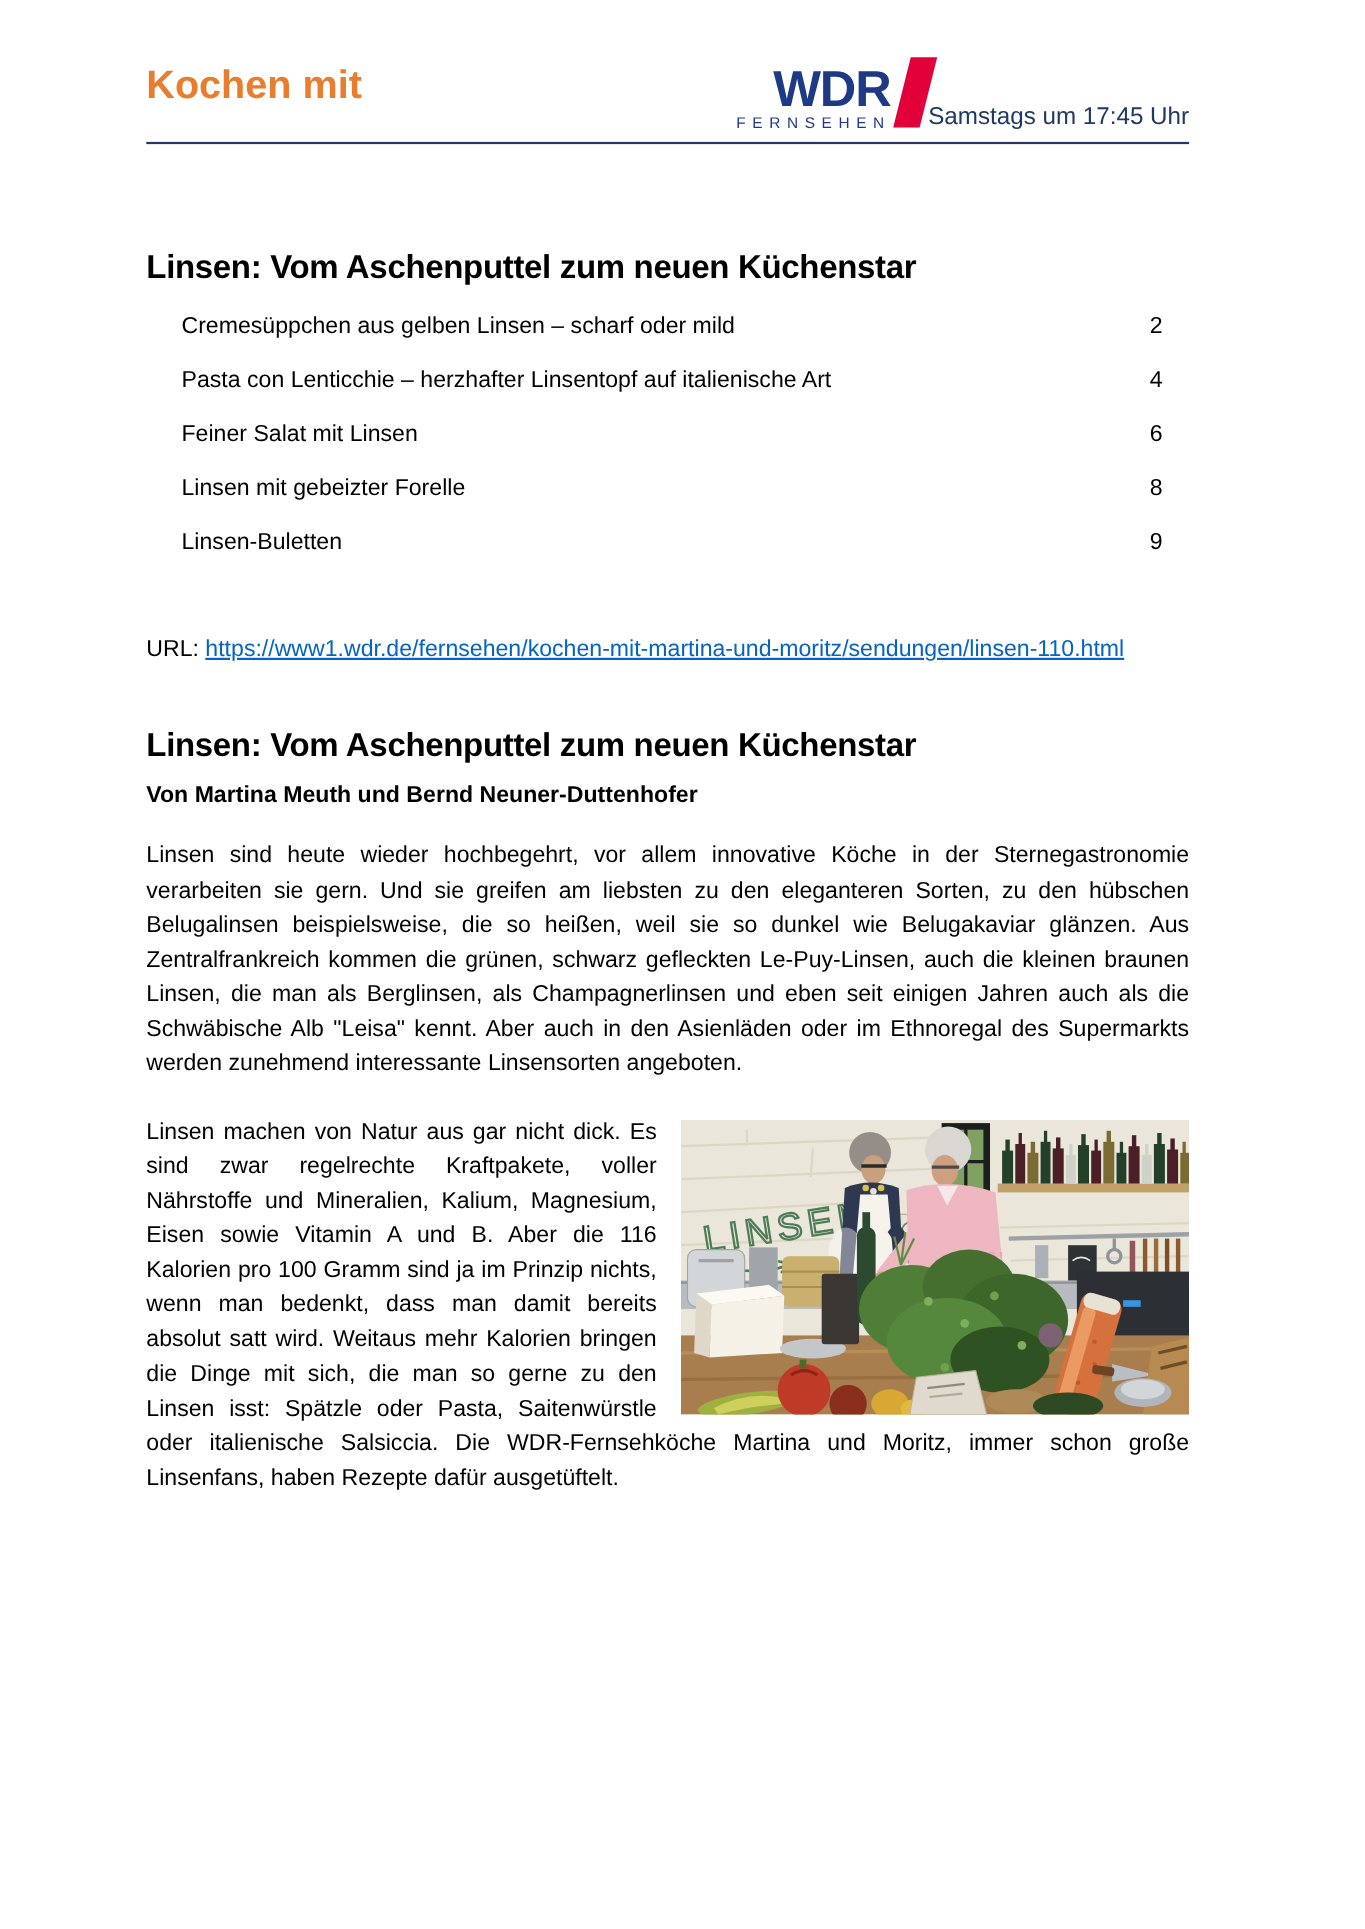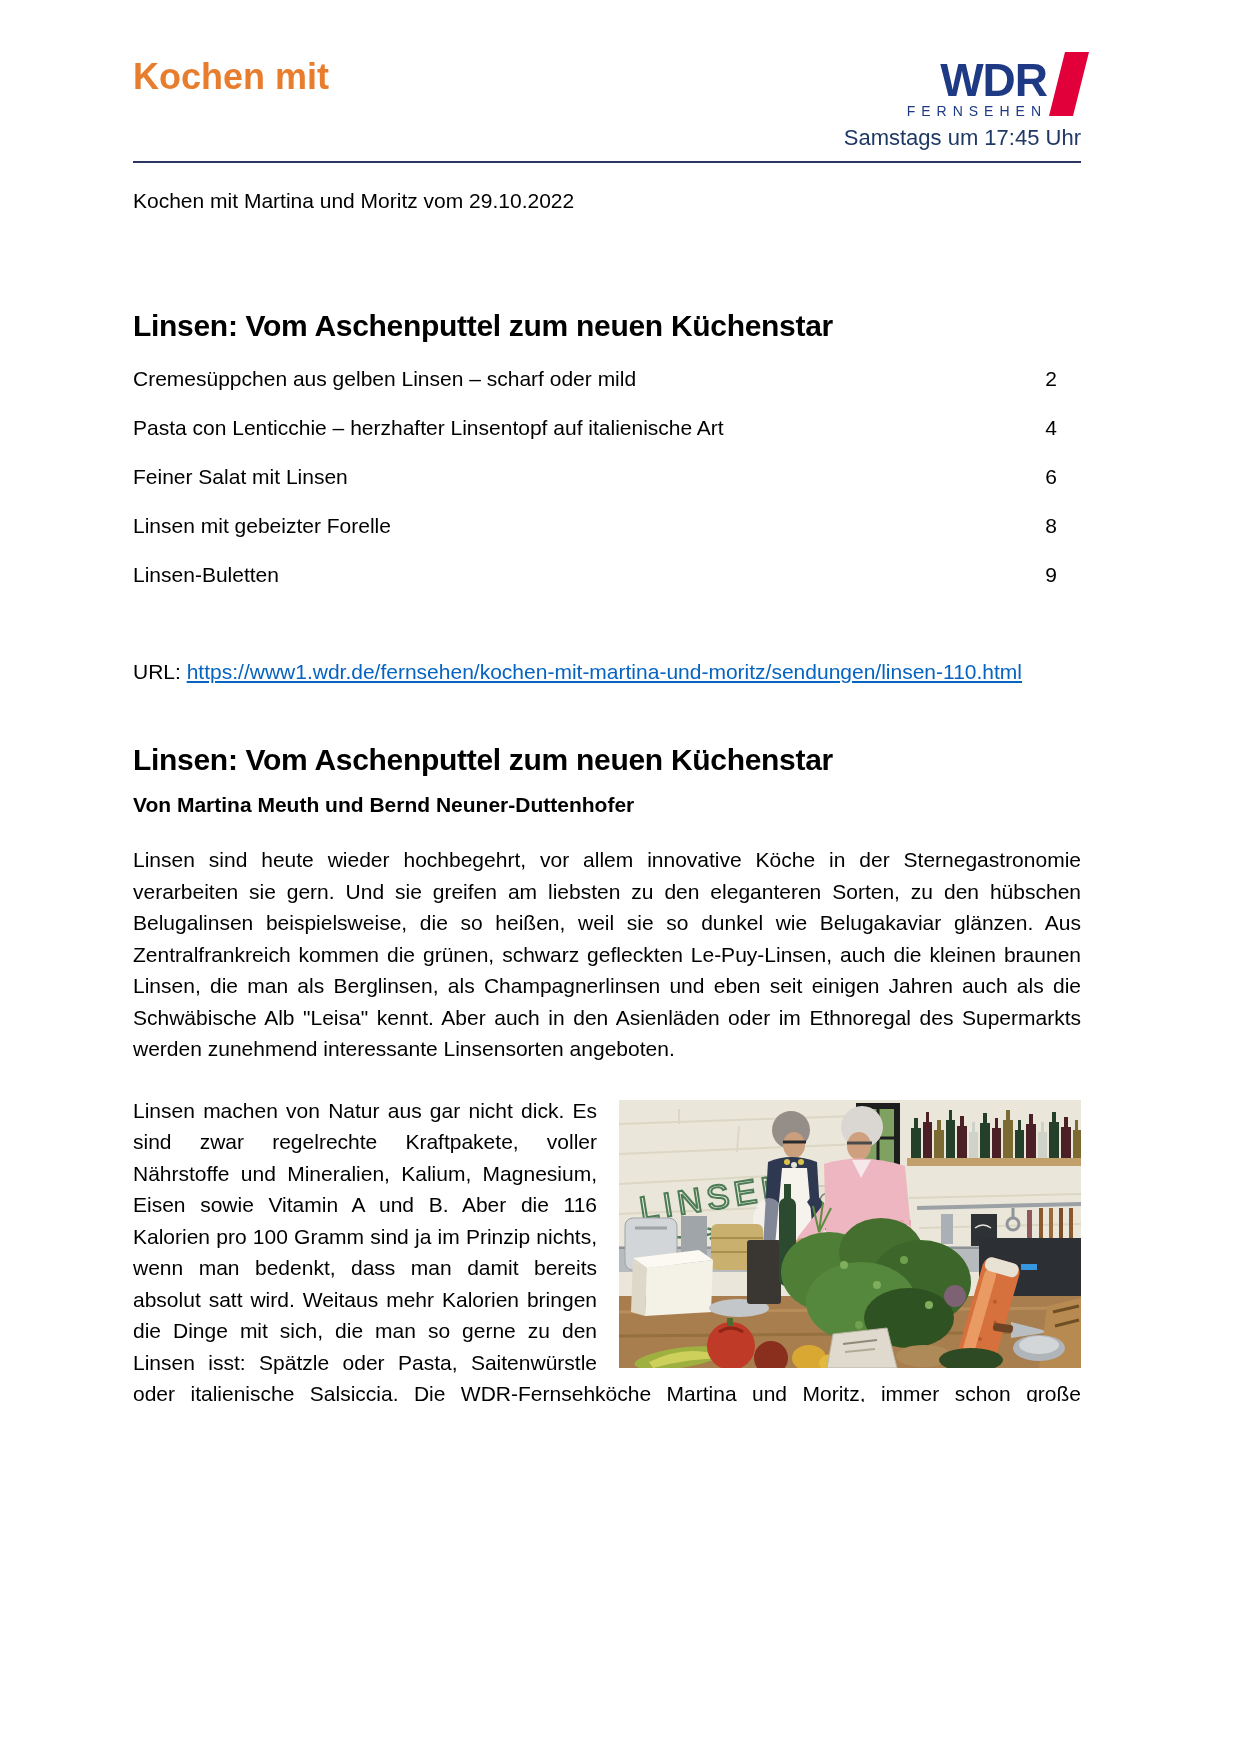--- a/index.html
+++ b/index.html
@@ -5,35 +5,35 @@
   html,body { margin:0; padding:0; background:#ffffff; }
   .page {
     position:relative; width:1241px; height:1402px; background:#fff;
     font-family:"Liberation Sans", sans-serif; color:#000;
     box-sizing:border-box; padding:56px 160px 0 133px; overflow:hidden;
   }
   
   .header { display:flex; justify-content:space-between; align-items:flex-start;
             border-bottom:2px solid #2a3560; padding-bottom:10px; }
   .show-title { color:#E87D2E; font-weight:bold; font-size:36px; line-height:41px; letter-spacing:0; }
-  .logo-block { display:flex; flex-direction:column; align-items:flex-end; padding-top:4px;text-align:center; }
+  .logo-block { display:flex; flex-direction:row; align-items:flex-end; padding-top:4px;text-align:center; }
   .logo-row { display:flex; align-items:flex-start; }
   .logo-text { display:flex; flex-direction:column; align-items:flex-end; }
   .wdr { color:#1E3A85; font-weight:bold; font-size:46px; line-height:40px; letter-spacing:-1px; }
   .fernsehen { color:#1E3A85; font-size:14px; letter-spacing:6px; margin-top:3px; }
   .red-slab { width:24px; height:64px; background:#E2003B; transform:skewX(-14deg);
               margin-left:10px; margin-top:-8px; }
   .schedule { color:#1F3864; font-size:22px; margin-top:6px; }
   
   .meta { margin-top:26px; font-size:21px; }
   .meta-line2 { margin-top:30px; }
   
   .toc { margin-top:96px; }
   .toc-title { font-size:30px; font-weight:bold; letter-spacing:-0.3px; }
-  .toc-list { margin-top:24px; }
+  .toc-list { margin-top:24px;margin-left:32px; }
   .toc-row { display:flex; justify-content:space-between; align-items:baseline;
              font-size:21px; margin-bottom:25px; }
   .toc-page { padding-right:24px; }
   
   .url-block { margin-top:66px; font-size:21px; line-height:38px; max-width:948px; }
   .link { color:#0563C1; text-decoration:underline; cursor:pointer; }
   
   .article { margin-top:52px; }
   .article-title { font-size:30px; font-weight:bold; letter-spacing:-0.3px; }
   .article-byline { margin-top:16px; font-size:21px; font-weight:bold; }
@@ -62,21 +62,20 @@
           <span class="wdr">WDR</span>
           <span class="fernsehen">FERNSEHEN</span>
         </div>
         <div class="red-slab"></div>
       </div>
       <div class="schedule">Samstags um 17:45 Uhr</div>
     </div>
   </div>
 
   <div class="meta">
-    <div>Kochen mit Martina und Moritz vom 29.10.2022</div>
   </div>
 
   <div class="toc">
     <div class="toc-title">Linsen: Vom Aschenputtel zum neuen Küchenstar</div>
     <div class="toc-list">
       <div class="toc-row">
         <span>Cremesüppchen aus gelben Linsen – scharf oder mild</span>
         <span class="toc-page">2</span>
       </div>
       <div class="toc-row">

